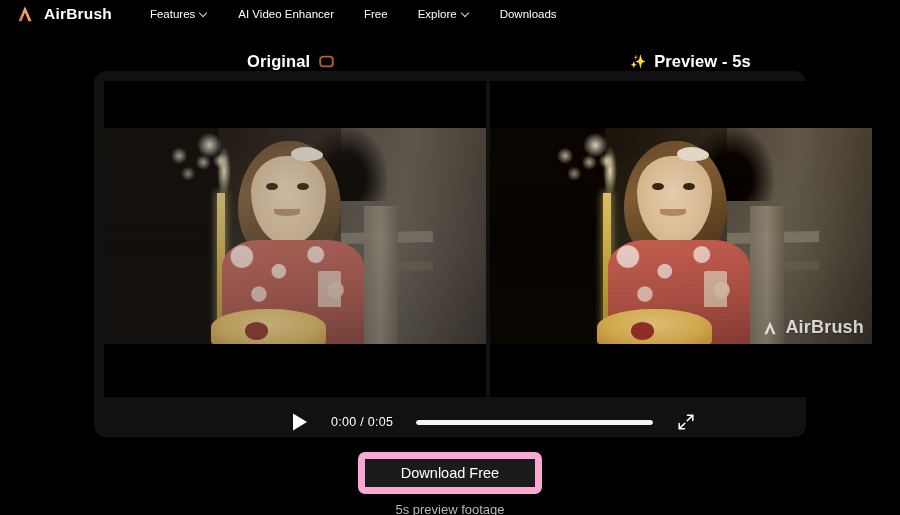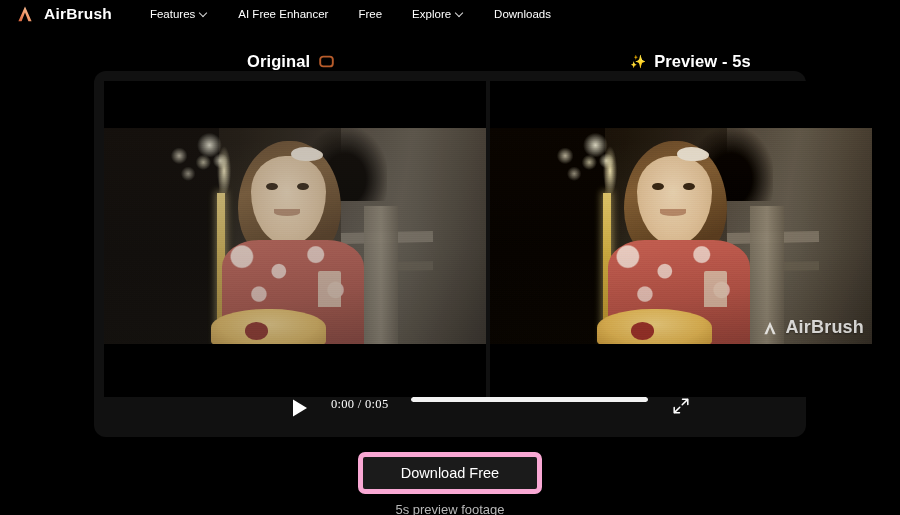--- a/index.html
+++ b/index.html
@@ -251,23 +251,22 @@
     font-size: 18px;
     font-weight: 700;
     letter-spacing: 0.2px;
     text-shadow: 0 1px 2px rgba(0,0,0,.55);
   }
 
   
   .controls {
     height: 50px;
     display: flex;
-    align-items: flex-start;
+    align-items: center;
     gap: 0;
-    font-family: Liberation Serif, serif;
   }
   .ctl-play {
     margin-left: 185px;
     width: 22px; height: 22px;
     cursor: pointer;
     display: flex; align-items: center; justify-content: center;
   }
   .ctl-time {
     margin-left: 20px;
     color: #ffffff;
@@ -314,21 +313,21 @@
     display: flex; align-items: center; justify-content: center;
     font-size: 14.5px;
     font-weight: 400;
     cursor: pointer;
     border: none;
     font-family: "Liberation Sans", sans-serif;
   }
   .btn-secondary {
     background: #1b1b1b;
     color: #ffffff;
-    border: 5px solid #f9a8d4;
+    border: 7px solid #f9a8d4;
   }
   .btn-primary {
     background: #ef8d52;
     color: #ffffff;
   }
   .hint {
     margin-top: 8px;
     color: #b9b9b9;
     font-size: 13px;
   }
@@ -353,21 +352,21 @@
     </span>
     <span class="brand-name">AirBrush</span>
   </div>
 
   <div class="nav">
     <div class="nav-item">
       <span>Features</span>
       <span class="chev"></span>
     </div>
     <div class="nav-item">
-      <span>AI Free Enhancer</span>
+      <span>AI Video Enhancer</span>
     </div>
     <div class="nav-item">
       <span>Free</span>
     </div>
     <div class="nav-item">
       <span>Explore</span>
       <span class="chev"></span>
     </div>
     <div class="nav-item">
       <span>Downloads</span>

